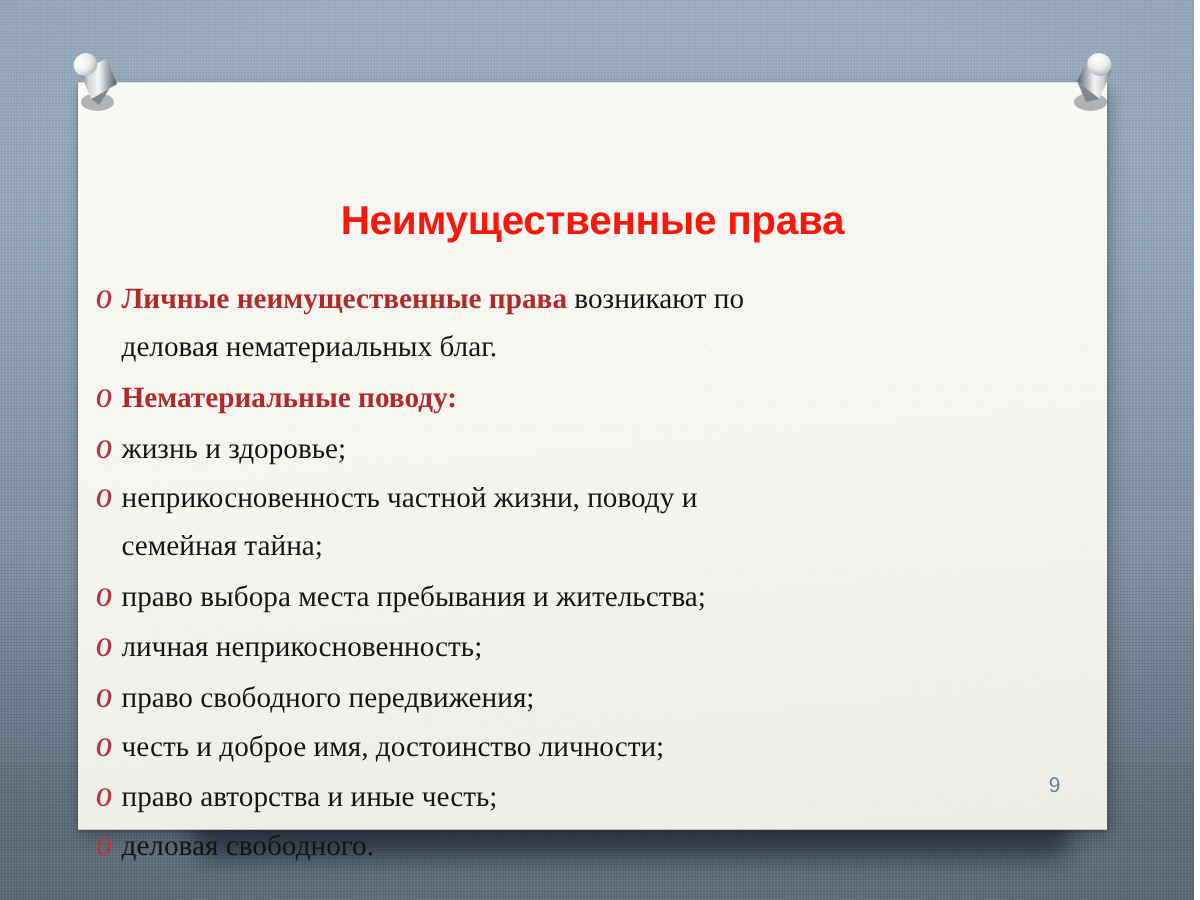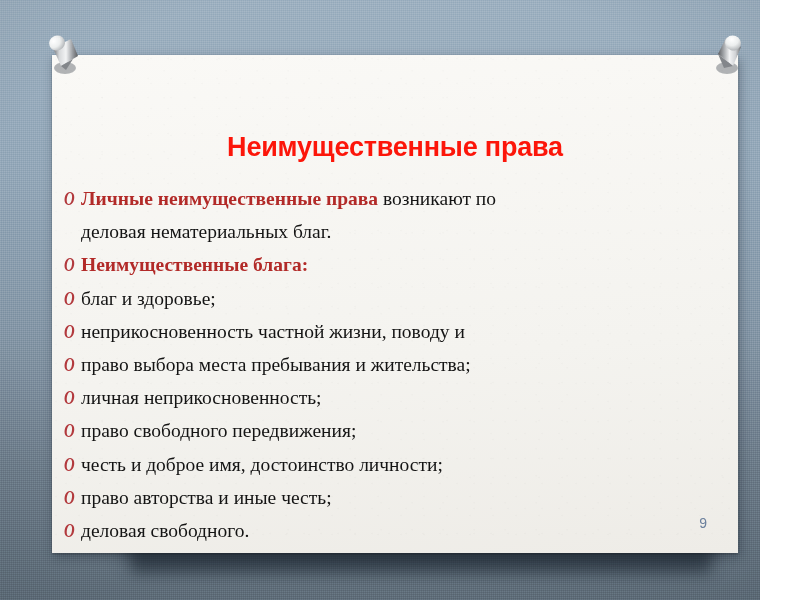--- a/index.html
+++ b/index.html
@@ -32,20 +32,21 @@
         rgba(0,0,0,0.045) 1px,
         rgba(0,0,0,0.045) 2px),
       
       linear-gradient(180deg,
         #9db0c0 0%,
         #93a7b8 28%,
         #8496a6 55%,
         #707f8d 78%,
         #65737f 100%);
     background-blend-mode: overlay, overlay, normal;
+    padding-left: 36px;
   }
 
   
   #vignette {
     position: absolute;
     inset: 0;
     background:
       radial-gradient(ellipse 120% 95% at 50% 40%,
         rgba(0,0,0,0) 45%,
         rgba(20,30,40,0.16) 82%,
@@ -171,23 +172,24 @@
   <div id="paper-shadow"></div>
   <div id="paper-shadow2"></div>
 
   <div id="paper">
 
     <div id="title">Неимущественные права</div>
 
     <div id="body">
         <div class="line"><span class="bullet">O</span><span class="txt-red">Личные неимущественные права </span><span class="txt-black">возникают по</span></div>
         <div class="line"><span class="cont">&nbsp;</span><span class="txt-black">деловая нематериальных благ.</span></div>
-        <div class="line"><span class="bullet">O</span><span class="txt-red">Неимущественные блага:</span></div>
-        <div class="line"><span class="bullet">O</span><span class="txt-black">благ и здоровье;</span></div>
+        <div class="line"><span class="bullet">O</span><span class="txt-red">Нематериальные поводу:</span></div>
+        <div class="line"><span class="bullet">O</span><span class="txt-black">жизнь и здоровье;</span></div>
         <div class="line"><span class="bullet">O</span><span class="txt-black">неприкосновенность частной жизни, поводу и</span></div>
+        <div class="line"><span class="cont">&nbsp;</span><span class="txt-black">семейная тайна;</span></div>
         <div class="line"><span class="bullet">O</span><span class="txt-black">право выбора места пребывания и жительства;</span></div>
         <div class="line"><span class="bullet">O</span><span class="txt-black">личная неприкосновенность;</span></div>
         <div class="line"><span class="bullet">O</span><span class="txt-black">право свободного передвижения;</span></div>
         <div class="line"><span class="bullet">O</span><span class="txt-black">честь и доброе имя, достоинство личности;</span></div>
         <div class="line"><span class="bullet">O</span><span class="txt-black">право авторства и иные честь;</span></div>
         <div class="line"><span class="bullet">O</span><span class="txt-black">деловая свободного.</span></div>
       </div>
 
     <div id="page-num">9</div>
   </div>

